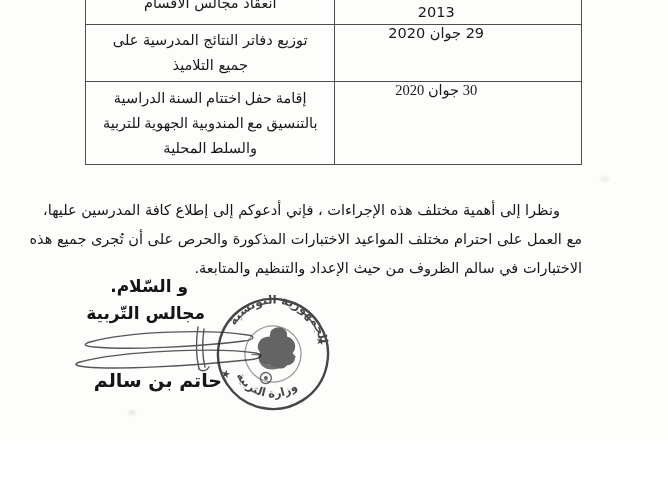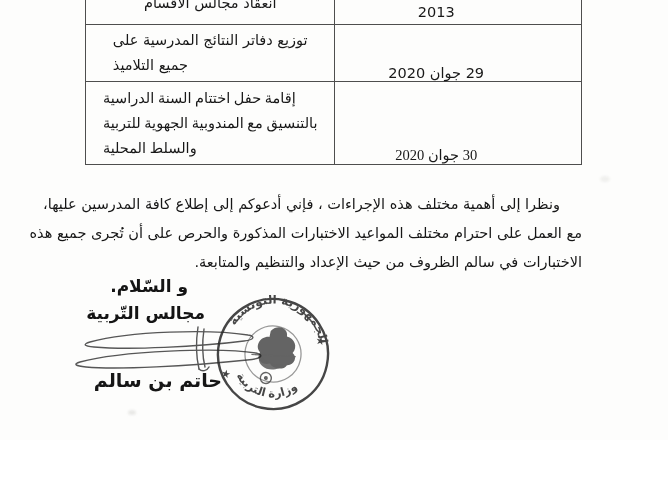--- a/index.html
+++ b/index.html
@@ -17,37 +17,37 @@
   .t-row:last-child{border-bottom:none;}
   .row-1{height:54px;}
   .row-2{height:57px;}
   .row-3{height:82px;font-family:Liberation Serif, serif;}
   .cell{box-sizing:border-box;position:relative;}
   .cell-activity{
     width:250px;border-right:1px solid #4e4e4e;
     display:flex;align-items:center;justify-content:center;
   }
   .cell-date{
-    width:246px;display:flex;align-items:flex-end;justify-content:center;
+    width:246px;display:flex;align-items:flex-start;justify-content:center;
     padding-right:44px;
   }
   .cell-text{
-    direction:rtl;text-align:left;white-space:pre-line;
+    direction:rtl;text-align:center;white-space:pre-line;
     font-size:14.5px;line-height:25px;color:#181818;
   }
   .date-text{
     direction:ltr;unicode-bidi:plaintext;text-align:center;
     font-size:14.5px;color:#181818;white-space:nowrap;
   }
   
   .row-1 .cell-activity{align-items:flex-start;}
   .row-1 .activity-cut{position:absolute;top:20px;left:0;width:100%;text-align:center;}
   .row-1 .cell-date{align-items:flex-end;padding-bottom:4px;}
   
-  .paragraph{position:absolute;top:190px;right:86px;width:530px;}
+  .paragraph{position:absolute;top:196px;right:86px;width:530px;}
   .p-line{
     direction:rtl;text-align:right;white-space:nowrap;
     font-size:14.5px;line-height:29px;color:#161616;
   }
   .p-line.indent{padding-right:22px;}
   
   .closing{
     position:absolute;top:276px;right:480px;direction:rtl;white-space:nowrap;
     font-size:17px;font-weight:bold;color:#141414;
   }

